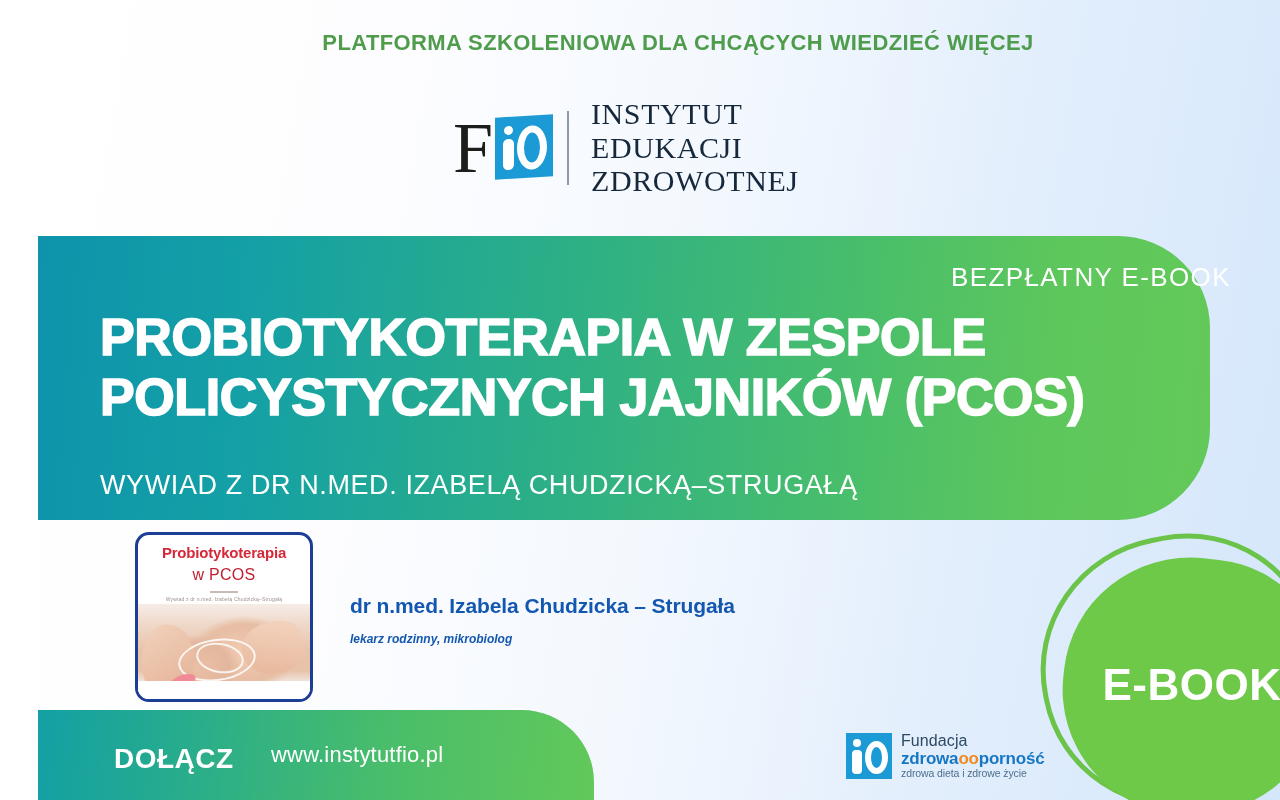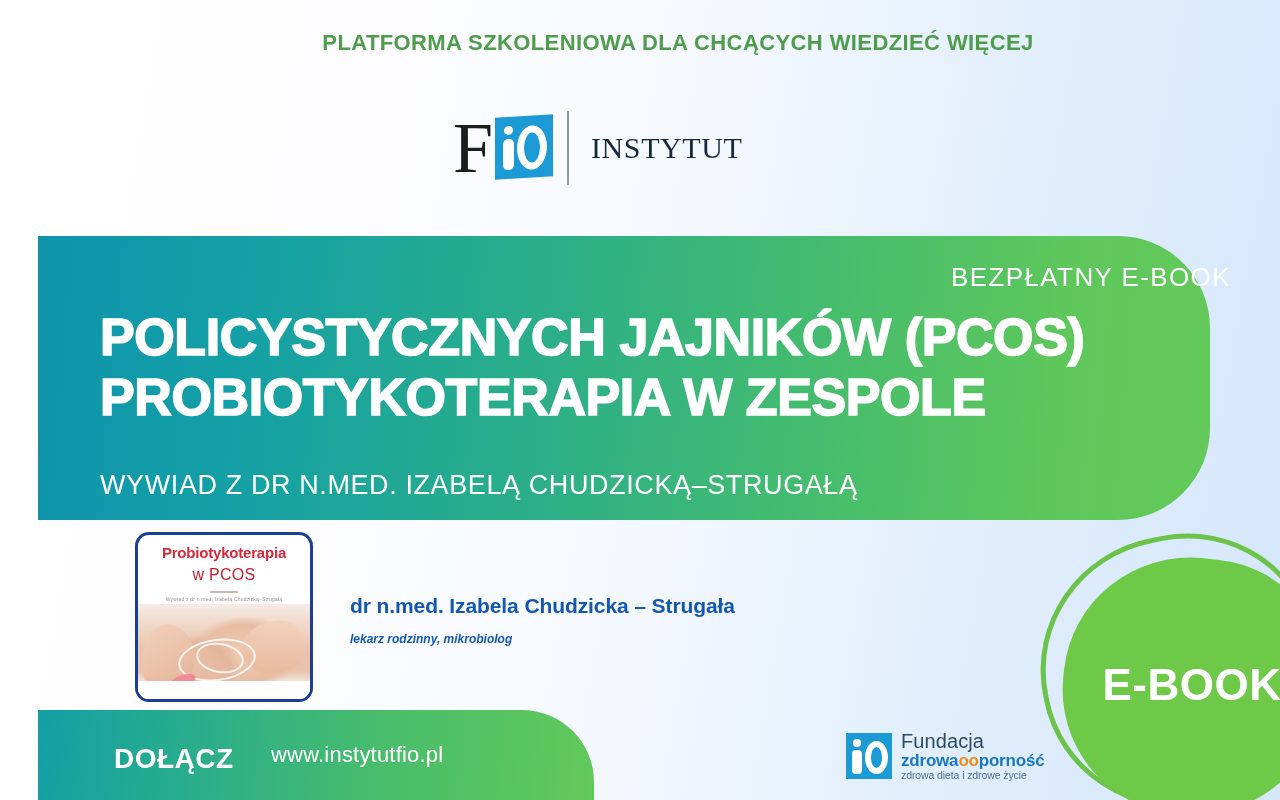--- a/index.html
+++ b/index.html
@@ -134,21 +134,21 @@
   }
 
   
   .fnd{position:absolute;left:808px;top:731px;height:50px;display:flex;align-items:center;}
   .fnd-mark{position:relative;width:46px;height:46px;background:#1c9ad6;flex:0 0 auto;}
   .fnd-i-dot{position:absolute;left:7px;top:6px;width:8px;height:8px;border-radius:50%;background:#fff;}
   .fnd-i-stem{position:absolute;left:6px;top:17px;width:10px;height:24px;border-radius:4px;background:#fff;}
   .fnd-o{position:absolute;left:19px;top:8px;width:23px;height:33px;border-radius:50%;
          border:6px solid #fff;box-sizing:border-box;}
   .fnd-txt{margin-left:9px;line-height:1.04;}
-  .fnd-l1{font-size:20px;color:#2b4a66;letter-spacing:.1px;}
+  .fnd-l1{font-size:16px;color:#2b4a66;letter-spacing:.1px;}
   .fnd-l2{font-size:17px;color:#1877c4;font-weight:bold;letter-spacing:-.2px;}
   .fnd-l2 .hl{color:#f08a1d;}
   .fnd-l3{font-size:10.5px;color:#4d6f8c;letter-spacing:-.1px;}
 </style>
 </head>
 <body>
 
 <div class="stage">
 
   <div class="top-tagline">PLATFORMA SZKOLENIOWA DLA CHCĄCYCH WIEDZIEĆ WIĘCEJ</div>
@@ -159,28 +159,29 @@
       <div class="fio-sq"></div>
       <div class="fio-io">
         <span class="fio-i-dot"></span>
         <span class="fio-i-stem"></span>
         <span class="fio-o"></span>
       </div>
     </div>
     <div class="fio-div"></div>
     <div class="fio-words">
       <div>INSTYTUT</div>
+      <div>EDUKACJI ZDROWOTNEJ</div>
     </div>
   </div>
 
   <div class="hero"></div>
   <div class="hero-kicker">BEZPŁATNY E-BOOK</div>
   <div class="hero-title">
+    <div>PROBIOTYKOTERAPIA W ZESPOLE</div>
     <div>POLICYSTYCZNYCH JAJNIKÓW (PCOS)</div>
-    <div>PROBIOTYKOTERAPIA W ZESPOLE</div>
   </div>
   <div class="hero-sub">WYWIAD Z DR N.MED. IZABELĄ CHUDZICKĄ–STRUGAŁĄ</div>
 
   <div class="blob-ring"></div>
   <div class="blob"></div>
   <div class="blob-label">E-BOOK</div>
 
   <div class="book">
     <div class="book-t1">Probiotykoterapia</div>
     <div class="book-t2">w PCOS</div>

